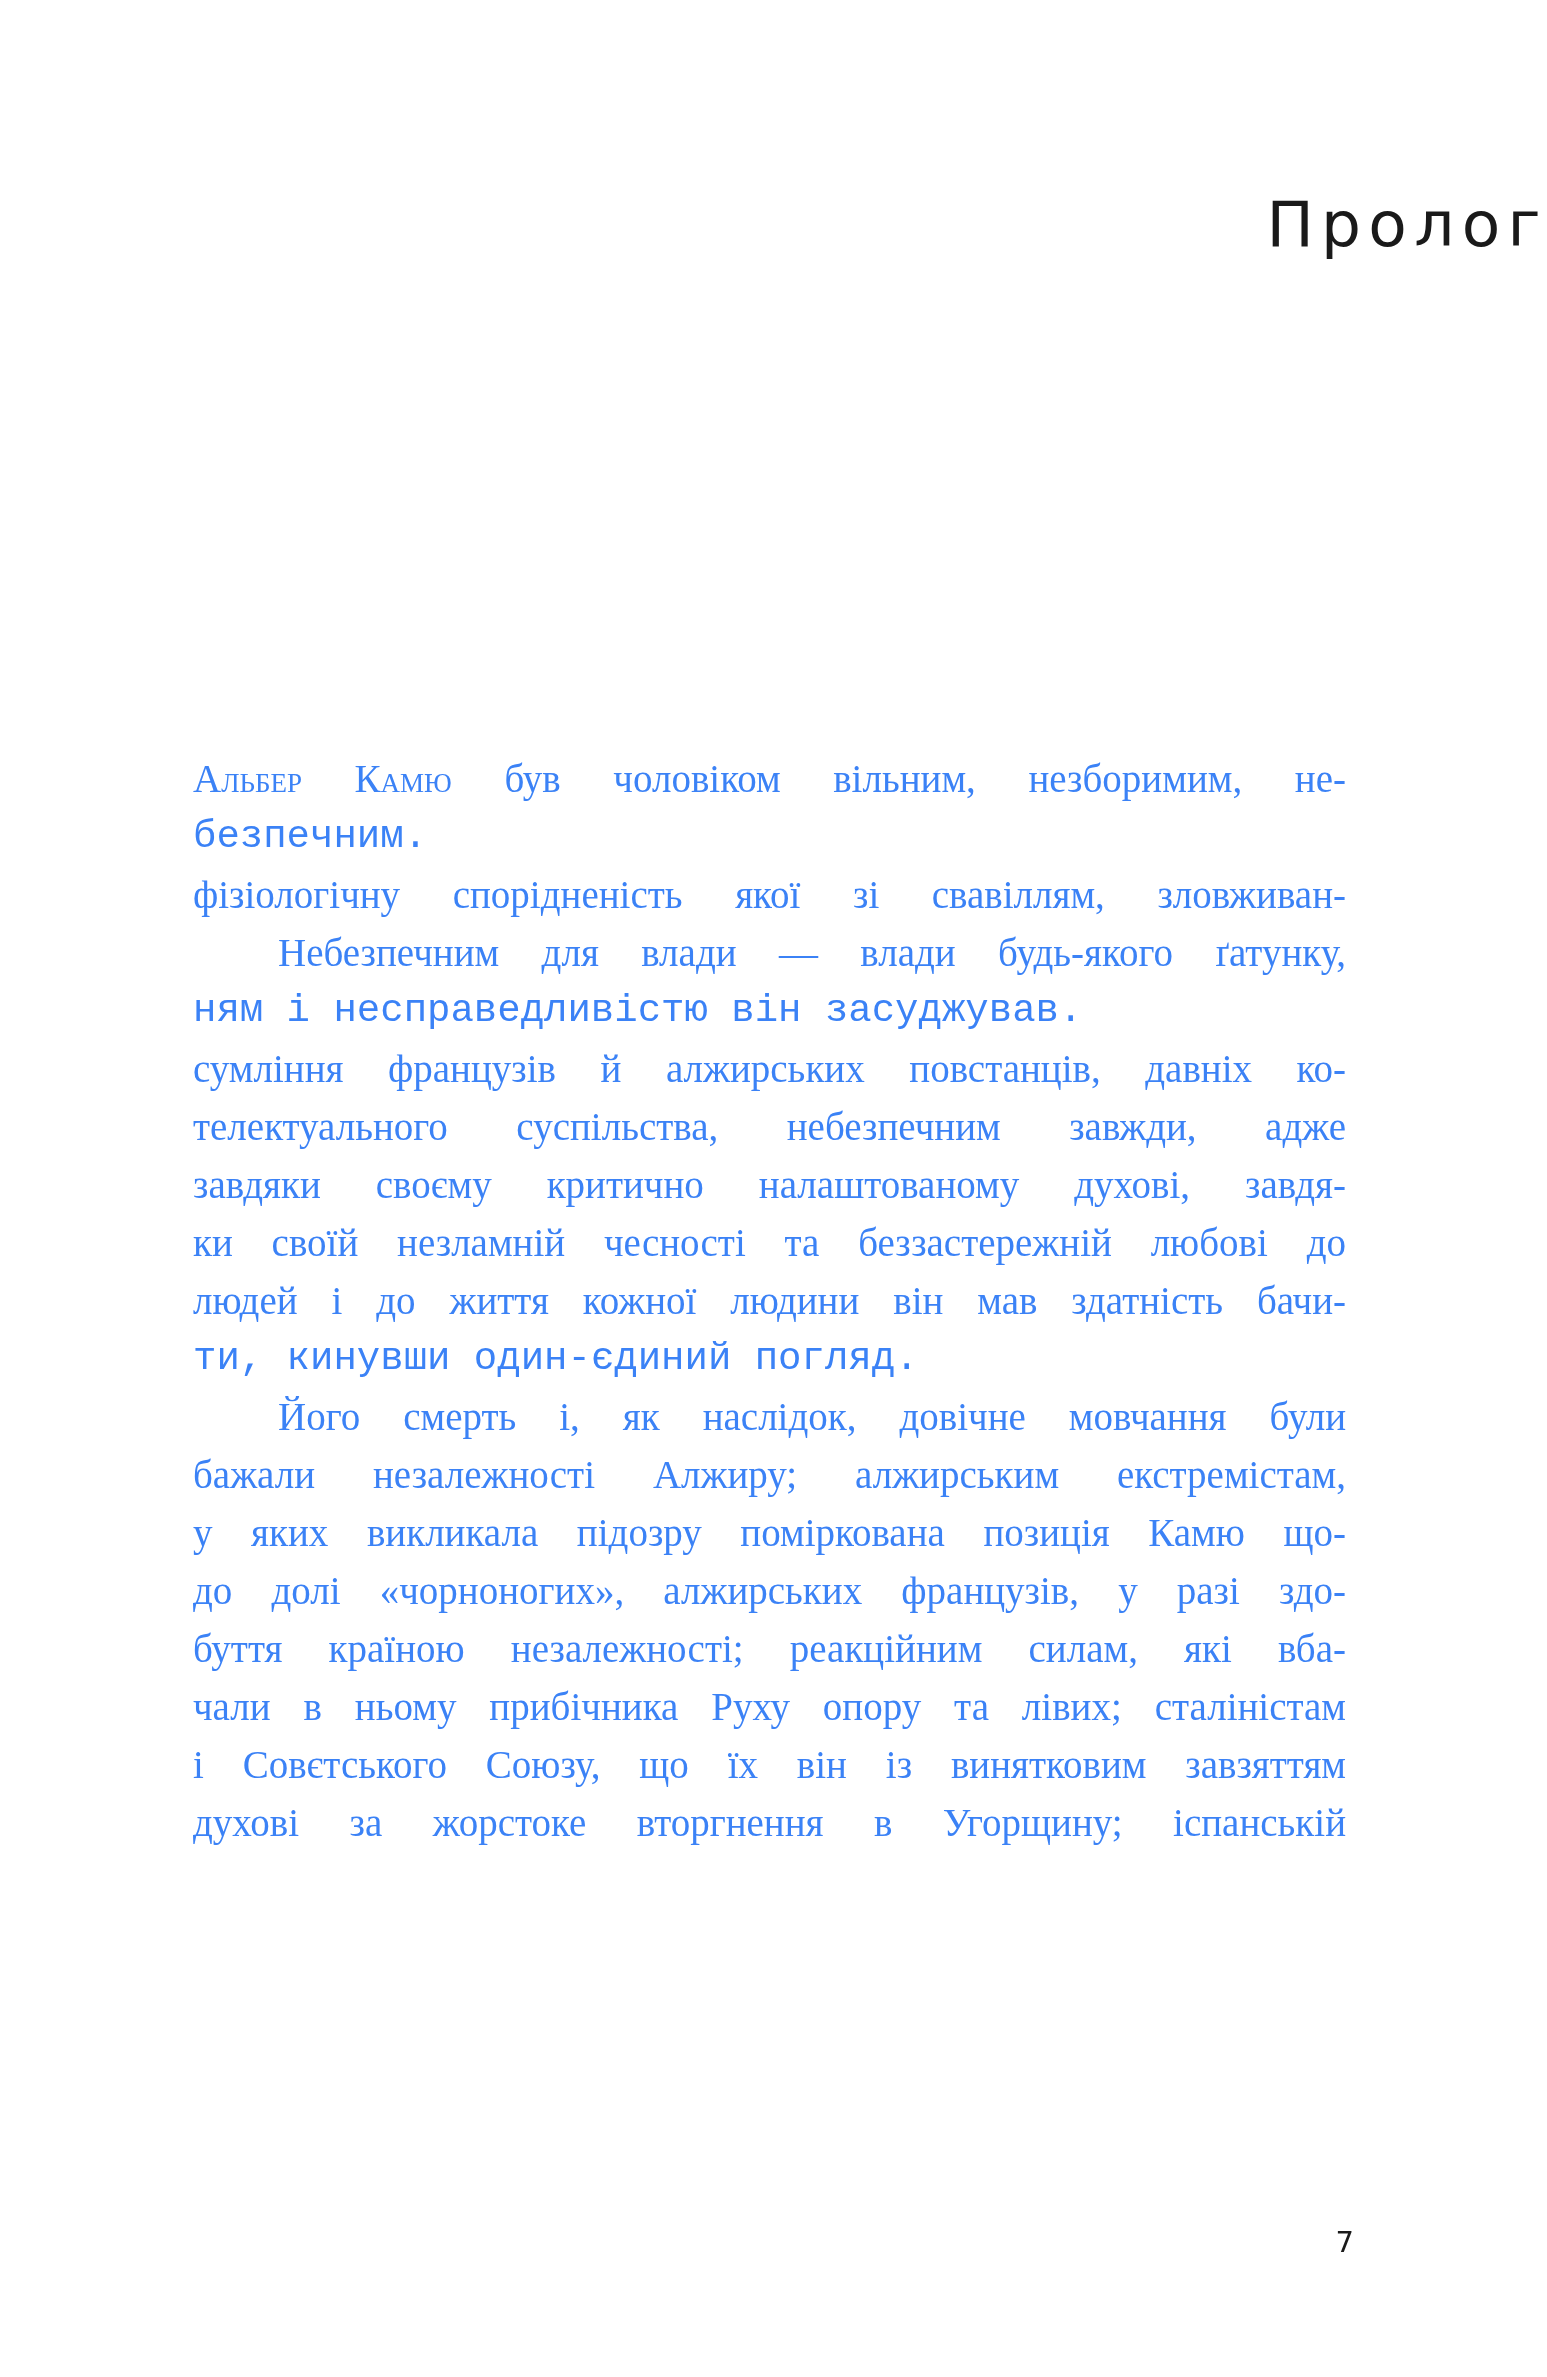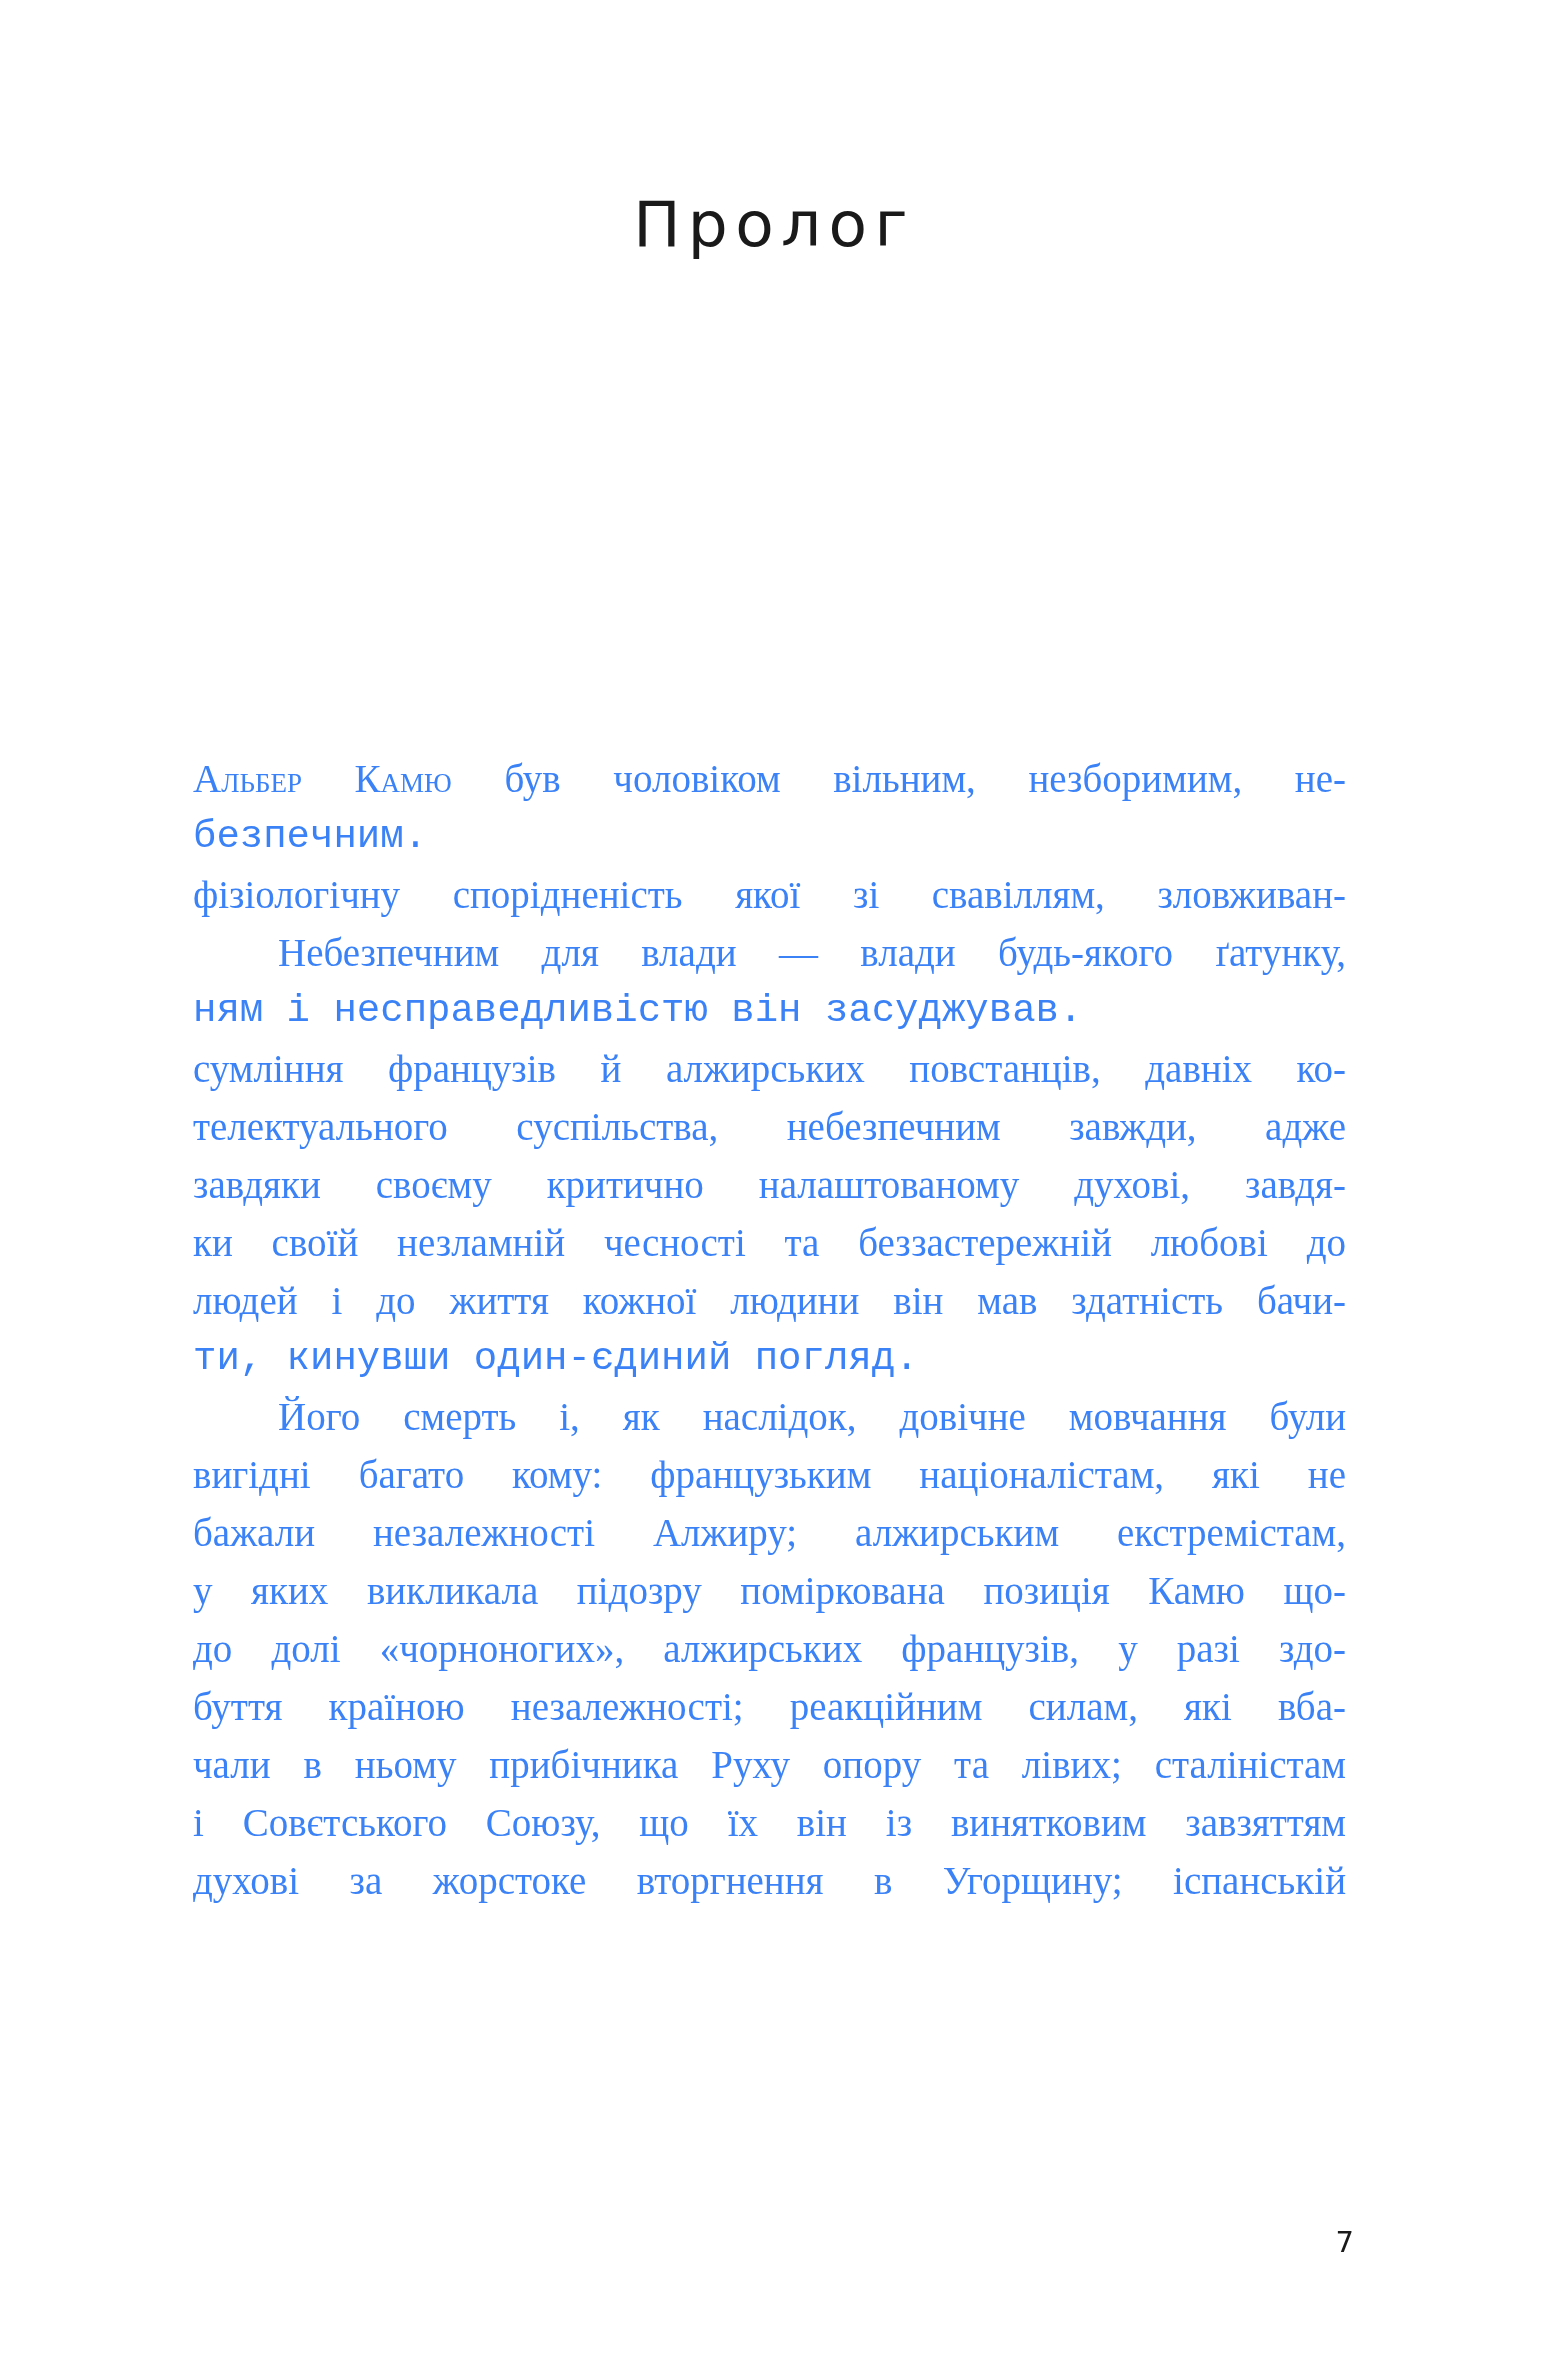--- a/index.html
+++ b/index.html
@@ -12,21 +12,21 @@
       height: 2377px;
       position: relative;
       overflow: hidden;
       color: #1a1a1a;
     }
     .page-title {
       position: absolute;
       left: 0;
       width: 1548px;
       top: 184px;
-      text-align: center;
+      text-align: right;
       font-family: "DejaVu Sans", sans-serif;
       font-size: 63px;
       letter-spacing: 7.3px;
       font-weight: normal;
       color: #1a1a1a;
       line-height: 81px;
       margin: 0;
     }
     .text-block {
       position: absolute;
@@ -80,21 +80,20 @@
   <div class="line last">ням і несправедливістю він засуджував.</div>
 
   <div class="line">сумління французів й алжирських повстанців, давніх ко-</div>
   <div class="line">телектуального суспільства, небезпечним завжди, адже</div>
   <div class="line">завдяки своєму критично налаштованому духові, завдя-</div>
   <div class="line">ки своїй незламній чесності та беззастережній любові до</div>
   <div class="line">людей і до життя кожної людини він мав здатність бачи-</div>
   <div class="line last">ти, кинувши один-єдиний погляд.</div>
 
   <div class="line indent">Його смерть і, як наслідок, довічне мовчання були</div>
-  <div class="line">вигідні багато кому: французьким націоналістам, які не</div>
   <div class="line">бажали незалежності Алжиру; алжирським екстремістам,</div>
   <div class="line">у яких викликала підозру поміркована позиція Камю що-</div>
   <div class="line">до долі «чорноногих», алжирських французів, у разі здо-</div>
   <div class="line">буття країною незалежності; реакційним силам, які вба-</div>
   <div class="line">чали в ньому прибічника Руху опору та лівих; сталіністам</div>
   <div class="line">і Совєтського Союзу, що їх він із винятковим завзяттям</div>
   <div class="line">духові за жорстоке вторгнення в Угорщину; іспанській</div>
 </div>
 
 <div class="page-number">7</div>

